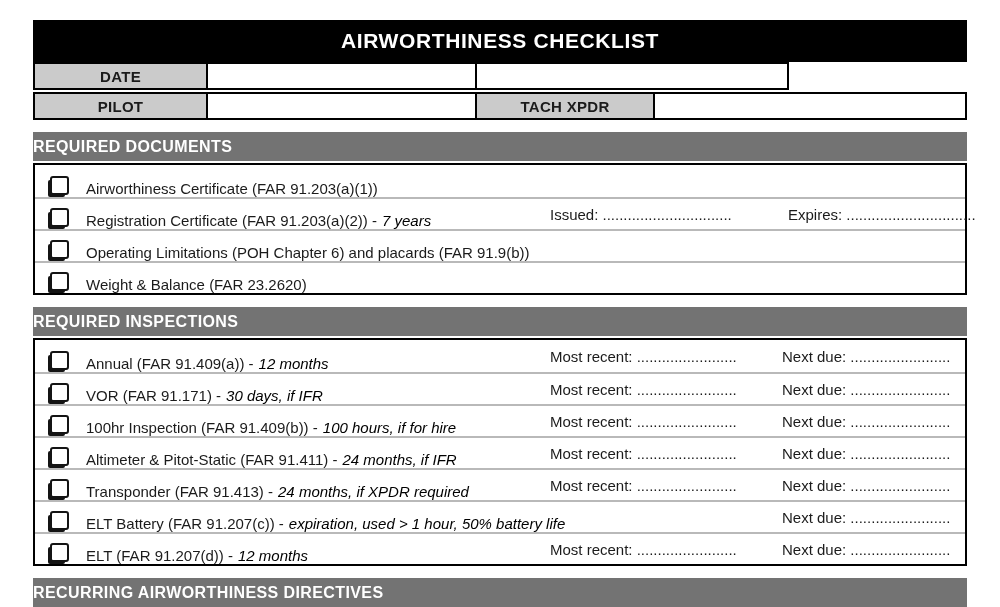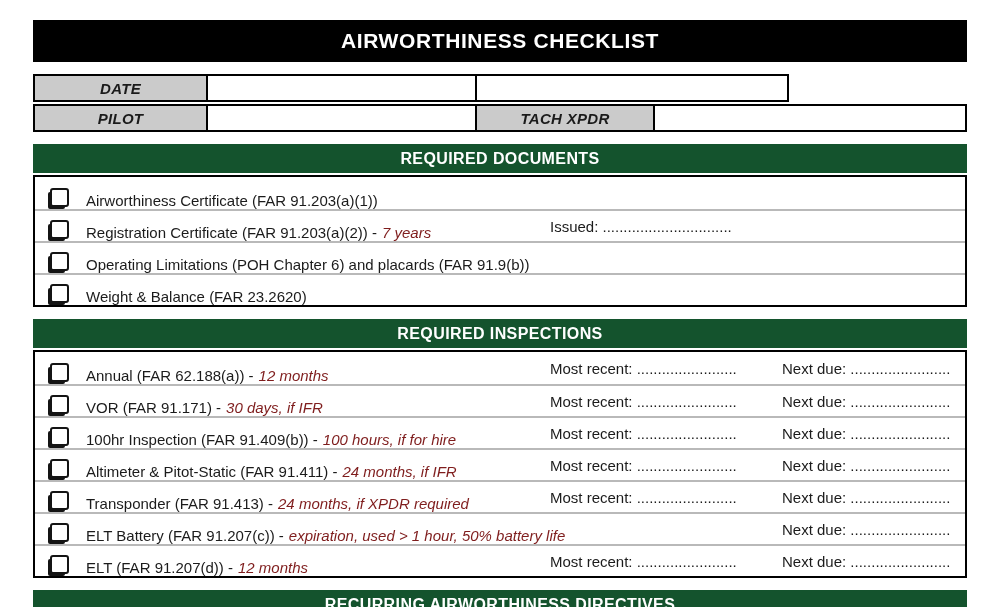--- a/index.html
+++ b/index.html
@@ -10,54 +10,54 @@
   }
   .form{position:absolute;left:33px;top:20px;width:934px;}
 
   
   .title-bar{
     height:42px;line-height:42px;background:#000;color:#fff;
     text-align:center;font-weight:bold;font-size:21px;letter-spacing:.6px;
   }
 
   
-  .info-table{margin-top:12px;font-style:italic;}
+  .info-table{margin-top:0;}
   .info-row{display:flex;}
   .info-row + .info-row{margin-top:2px;}
   .cell{
     box-sizing:border-box;border:2px solid #000;height:28px;
     display:flex;align-items:center;justify-content:center;
   }
   .cell + .cell{margin-left:-2px;}
   .cell.lbl{background:#cbcbcb;font-weight:bold;font-size:15px;letter-spacing:.3px;}
   .cell.val{background:#fff;}
   .w-l1{width:175px;} .w-v1{width:271px;} .w-l2{width:180px;} .w-v2{width:314px;}
 
   
   .section{margin-top:12px;}
   .section-header{
-    height:29px;line-height:29px;background:#14532d;color:#fff;text-align:center;
+    height:29px;line-height:29px;background:#737373;color:#fff;text-align:left;
     font-weight:bold;font-size:16px;letter-spacing:.4px;
   }
   .section-body{
     margin-top:2px;border:2px solid #000;background:#fff;
   }
   .s-row{
     position:relative;height:32px;display:flex;align-items:flex-end;
     padding-left:12px;box-sizing:border-box;
   }
   .s-row + .s-row{border-top:2px solid #b9b9b9;}
 
   .cbx{
     flex:0 0 auto;width:15px;height:15px;margin:0 17px 2px 3px;
     border:2px solid #141414;border-radius:3px;background:#fff;
     box-shadow:-3px 3px 0 -1px #141414;
   }
   .item{font-size:15px;white-space:nowrap;}
-  .inote{font-style:italic;color:#7f1d1d;margin-left:5px;}
+  .inote{font-style:italic;color:#000000;margin-left:5px;}
   .fld{position:absolute;font-size:15px;white-space:nowrap;top:50%;transform:translateY(-50%);margin-left:31px;}
   .col-a{left:484px;}
   .col-b{left:716px;}
   .docs .col-b{left:722px;}
 </style>
 </head>
 <body>
 
 <div class="form">
 
@@ -85,20 +85,21 @@
         <span class="cbx"></span>
         <span class="item"><span>Airworthiness Certificate (FAR 91.203(a)(1))</span><span class="inote"></span></span>
         <span class="fld col-a"></span>
         <span class="fld col-b"></span>
       </div>
 
       <div class="s-row">
         <span class="cbx"></span>
         <span class="item"><span>Registration Certificate (FAR 91.203(a)(2)) -</span><span class="inote">7 years</span></span>
         <span class="fld col-a">Issued: ...............................</span>
+        <span class="fld col-b">Expires: ...............................</span>
       </div>
 
       <div class="s-row">
         <span class="cbx"></span>
         <span class="item"><span>Operating Limitations (POH Chapter 6) and placards (FAR 91.9(b))</span><span class="inote"></span></span>
         <span class="fld col-a"></span>
         <span class="fld col-b"></span>
       </div>
 
       <div class="s-row">
@@ -110,21 +111,21 @@
 
     </div>
   </div>
 
   <div class="section">
     <div class="section-header">REQUIRED INSPECTIONS</div>
     <div class="section-body">
 
       <div class="s-row">
         <span class="cbx"></span>
-        <span class="item"><span>Annual (FAR 62.188(a)) -</span><span class="inote">12 months</span></span>
+        <span class="item"><span>Annual (FAR 91.409(a)) -</span><span class="inote">12 months</span></span>
         <span class="fld col-a">Most recent: ........................</span>
         <span class="fld col-b">Next due: ........................</span>
       </div>
 
       <div class="s-row">
         <span class="cbx"></span>
         <span class="item"><span>VOR (FAR 91.171) -</span><span class="inote">30 days, if IFR</span></span>
         <span class="fld col-a">Most recent: ........................</span>
         <span class="fld col-b">Next due: ........................</span>
       </div>

